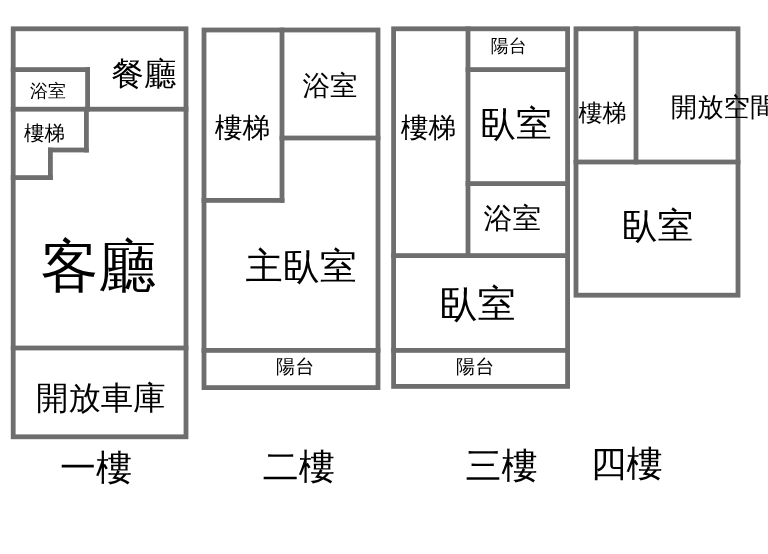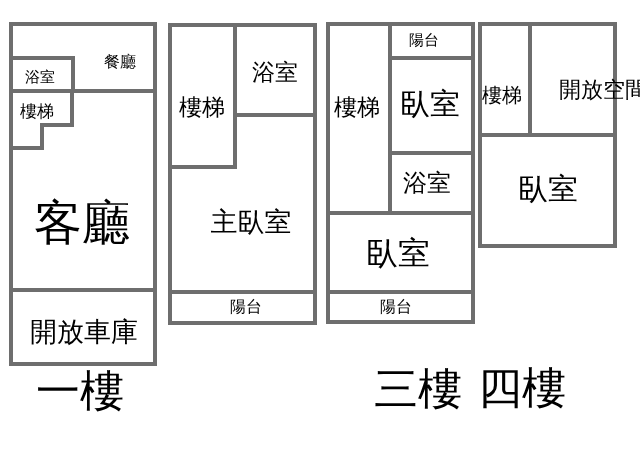--- a/index.html
+++ b/index.html
@@ -23,56 +23,57 @@
   .lbl{
     position:absolute;
     transform:translate(-50%,-50%);
     white-space:nowrap;
     line-height:1;
   }
   .caption{
     position:absolute;
     transform:translate(-50%,-50%);
     white-space:nowrap;
-    font-size:44px;
+    font-size:30px;
     line-height:1;
   }
 </style>
 </head>
 <body>
 
 <div class="canvas">
 
   <div class="box" style="left:9px;top:22px;width:148px;height:344px"></div>
   <div class="wall" style="left:9px;top:56px;width:66px;height:4px"></div>
   <div class="wall" style="left:71px;top:56px;width:4px;height:37px"></div>
   <div class="wall" style="left:9px;top:89px;width:148px;height:4px"></div>
   <div class="wall" style="left:70px;top:89px;width:4px;height:38px"></div>
   <div class="wall" style="left:40px;top:123px;width:34px;height:4px"></div>
   <div class="wall" style="left:40px;top:123px;width:4px;height:27px"></div>
   <div class="wall" style="left:9px;top:146px;width:35px;height:4px"></div>
   <div class="wall" style="left:9px;top:288px;width:148px;height:4px"></div>
 
-  <span class="lbl" style="left:120px;top:62px;font-size:16px">餐廳</span>
+  <span class="lbl" style="left:120px;top:62px;font-size:27px">餐廳</span>
   <span class="lbl" style="left:40px;top:76px;font-size:15px">浴室</span>
   <span class="lbl" style="left:37px;top:111px;font-size:17px">樓梯</span>
   <span class="lbl" style="left:82px;top:223px;font-size:48px">客廳</span>
   <span class="lbl" style="left:84px;top:332px;font-size:27px">開放車庫</span>
   <span class="caption" style="left:80px;top:391px">一樓</span>
 
   <div class="box" style="left:168px;top:23px;width:149px;height:302px"></div>
   <div class="wall" style="left:233px;top:23px;width:4px;height:146px"></div>
   <div class="wall" style="left:233px;top:113px;width:84px;height:4px"></div>
   <div class="wall" style="left:168px;top:165px;width:69px;height:4px"></div>
   <div class="wall" style="left:168px;top:290px;width:149px;height:4px"></div>
 
   <span class="lbl" style="left:202px;top:107px;font-size:23px">樓梯</span>
   <span class="lbl" style="left:275px;top:72px;font-size:23px">浴室</span>
-  <span class="lbl" style="left:251px;top:222px;font-size:27px">主臥室</span>
+  <span class="lbl" style="left:251px;top:222px;font-size:31px">主臥室</span>
   <span class="lbl" style="left:246px;top:307px;font-size:16px">陽台</span>
+  <span class="caption" style="left:249px;top:390px">二樓</span>
 
   <div class="box" style="left:326px;top:22px;width:149px;height:302px"></div>
   <div class="wall" style="left:388px;top:22px;width:4px;height:193px"></div>
   <div class="wall" style="left:388px;top:56px;width:87px;height:4px"></div>
   <div class="wall" style="left:388px;top:151px;width:87px;height:4px"></div>
   <div class="wall" style="left:326px;top:211px;width:149px;height:4px"></div>
   <div class="wall" style="left:326px;top:290px;width:149px;height:4px"></div>
 
   <span class="lbl" style="left:357px;top:107px;font-size:23px">樓梯</span>
   <span class="lbl" style="left:424px;top:39px;font-size:15px">陽台</span>

